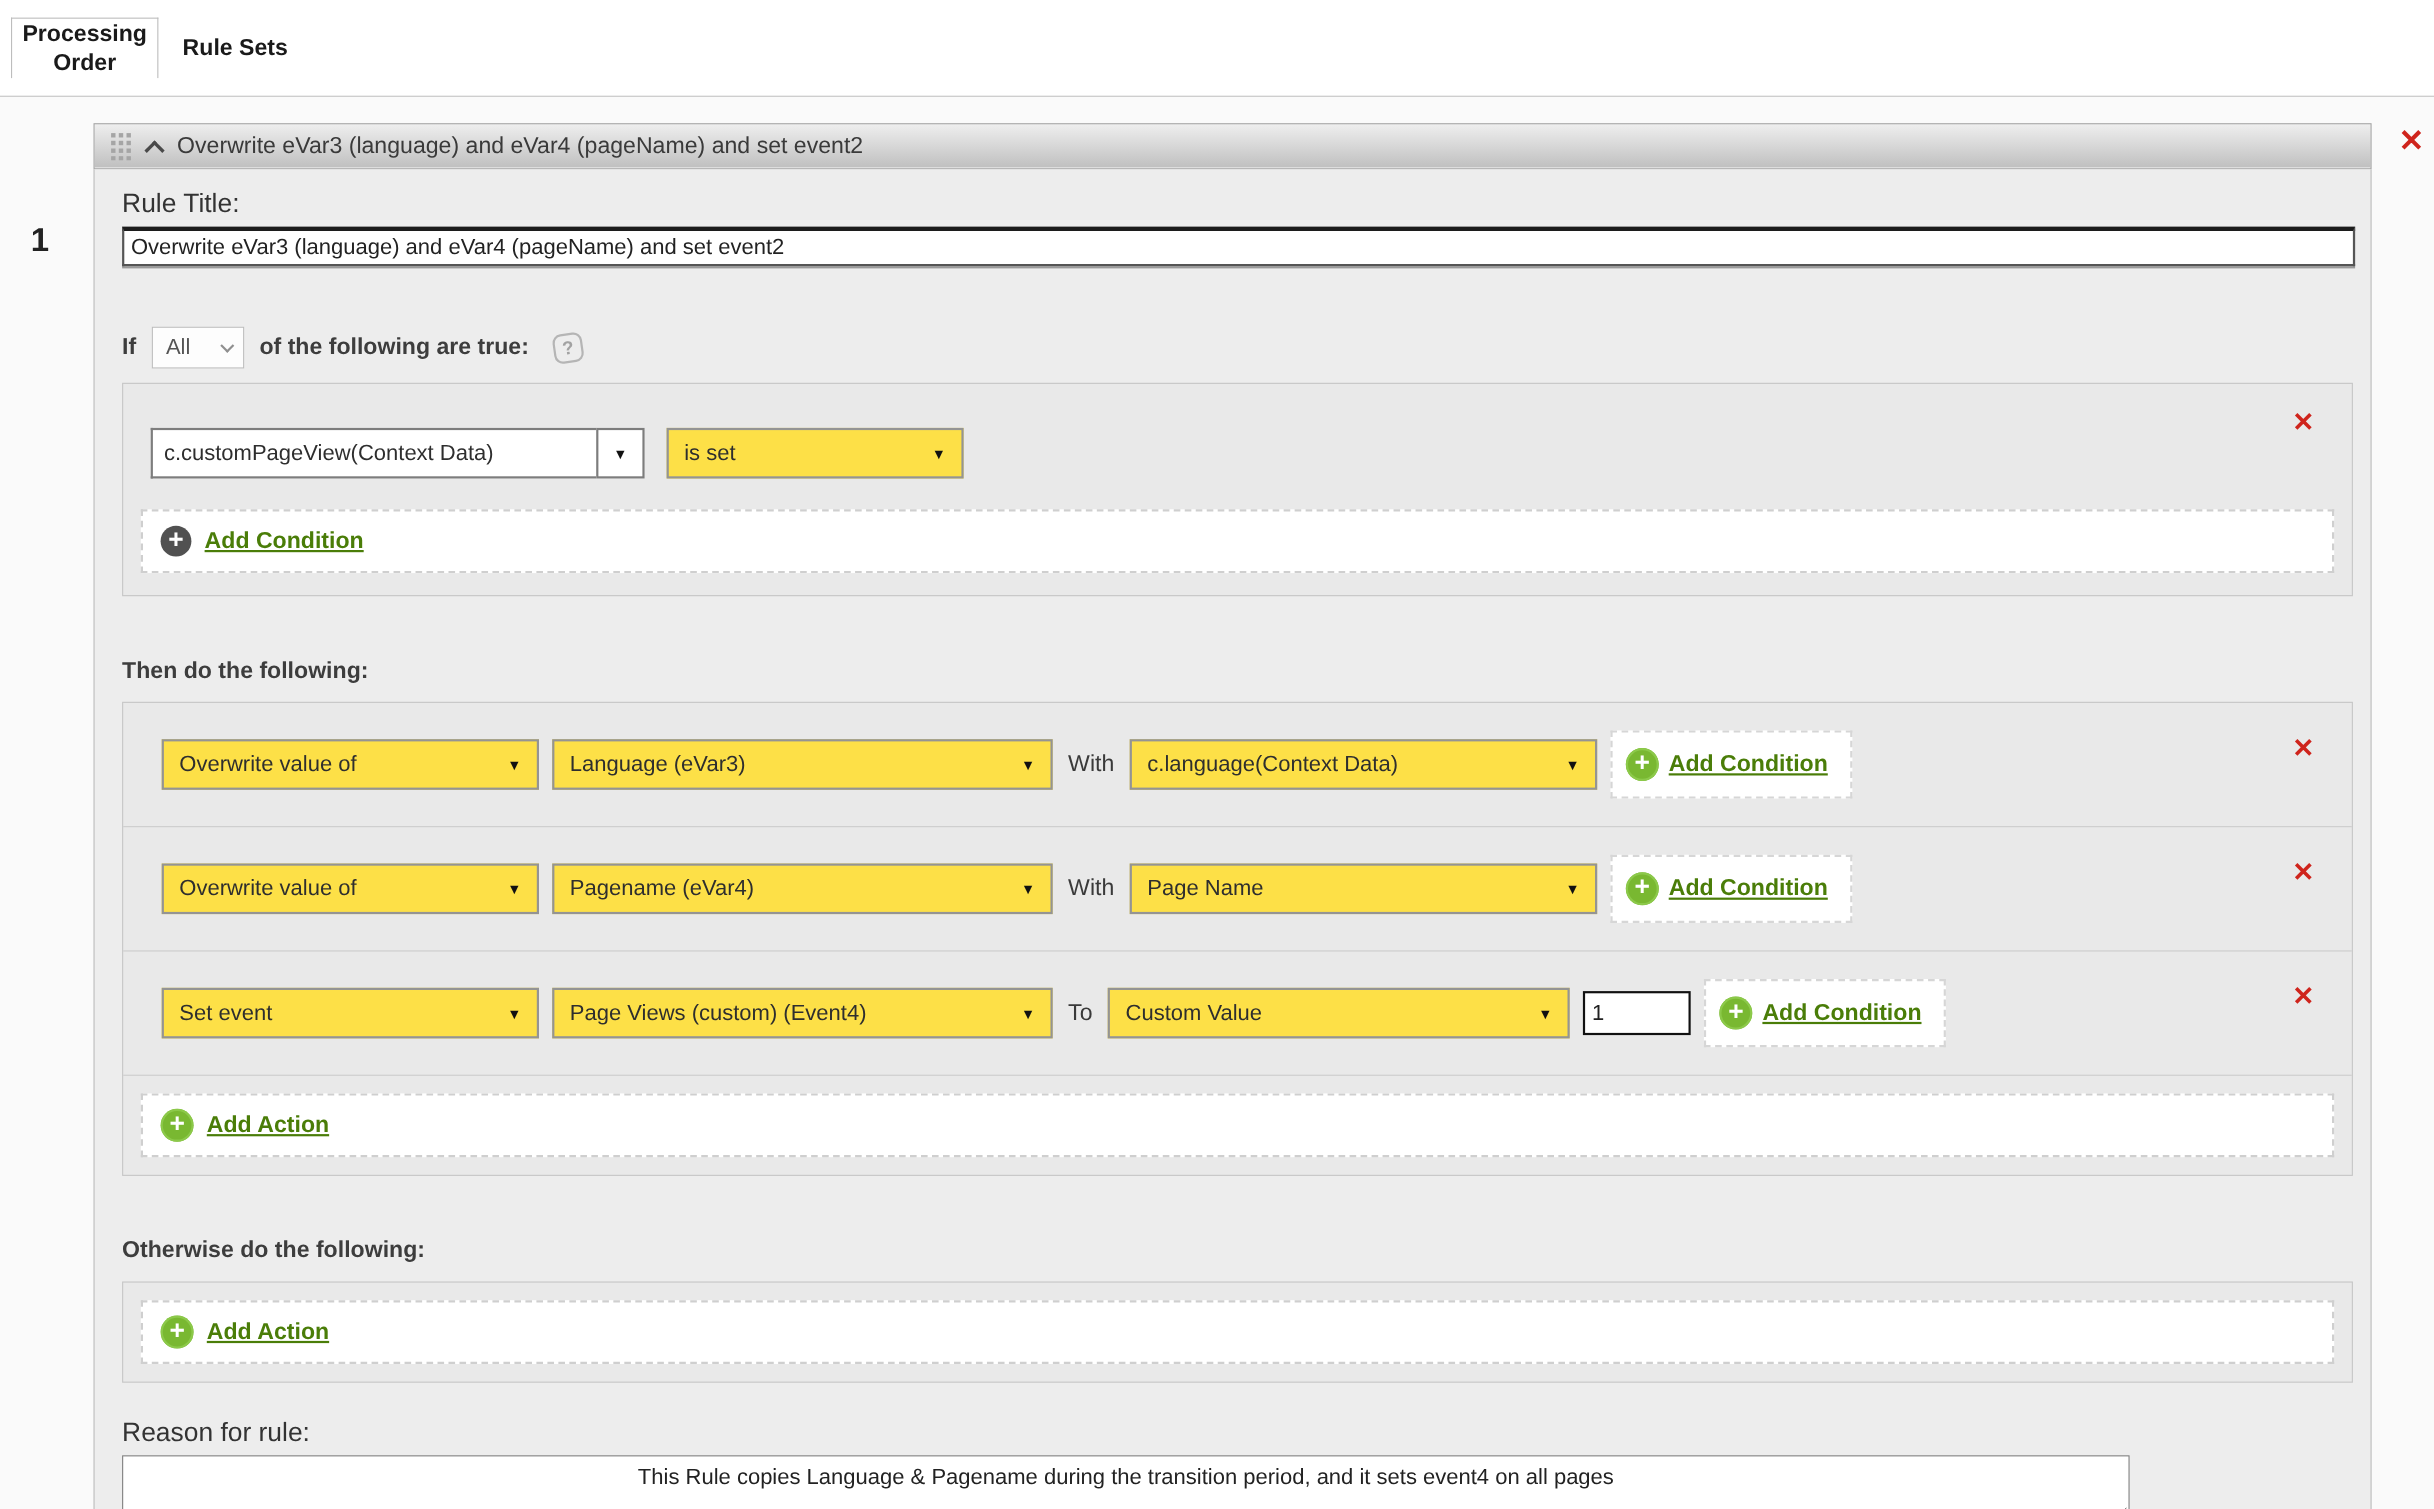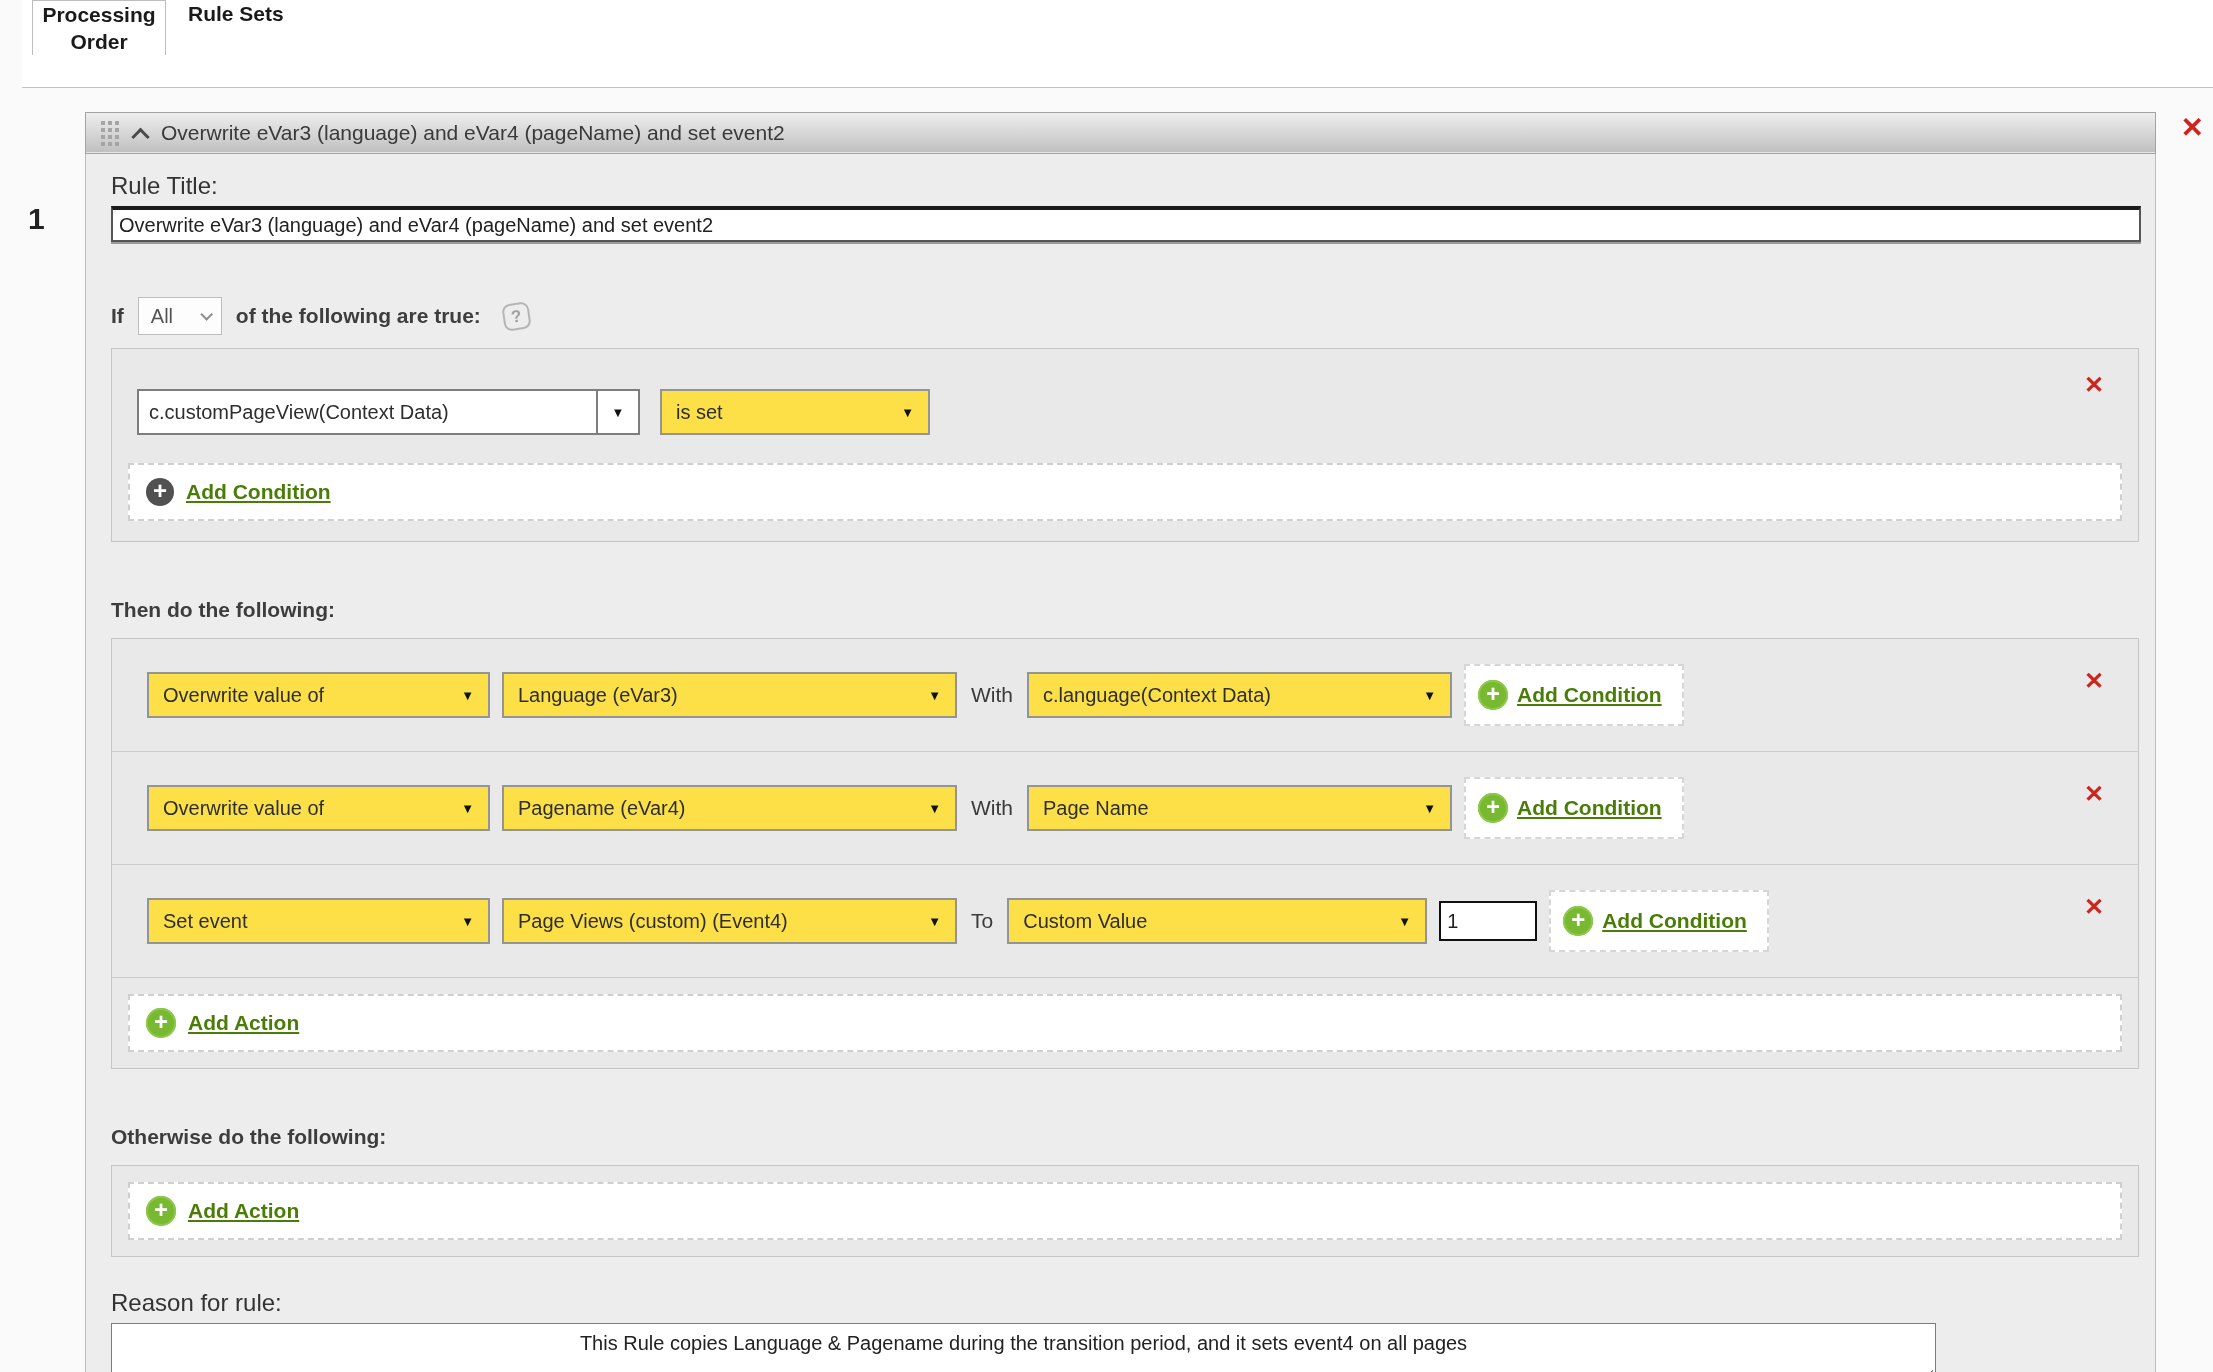--- a/index.html
+++ b/index.html
@@ -8,21 +8,21 @@
     font-family:"Liberation Sans", sans-serif;
     background:#fafafa;
     color:#333;
     font-size:20px;
   }
 
   
   .tabbar {
     height:88px; background:#ffffff;
     border-bottom:1px solid #c3c3c3;
-    display:flex; align-items:flex-start;margin-left:22px;
+    display:flex; align-items:center;
   }
   .tab {
     display:flex; align-items:center; justify-content:center;
     font-weight:bold; font-size:21px; color:#1a1a1a;
     text-align:center; line-height:27px;
     padding:0 22px; cursor:pointer;
   }
   .tab-active {
     margin-left:10px; width:134px; padding:0 6px;
     border:1px solid #bdbdbd; border-bottom:none;
@@ -108,21 +108,21 @@
   }
   .row-x {
     position:absolute; right:34px; top:24px;
     background:none; border:none; cursor:pointer;
     font-size:24px; font-weight:bold; color:#cf241c; line-height:1;
     font-family:"Liberation Sans", sans-serif;
   }
 
   .combo { display:flex; }
   .combo-input {
-    width:459px; height:46px; background:#fff;
+    width:405px; height:46px; background:#fff;
     border:2px solid #7d7d7d; border-right:none;
     font-size:20px; color:#2e2e2e; padding:0 10px; outline:none;
     font-family:"Liberation Sans", sans-serif;
   }
   .combo-btn {
     width:44px; height:46px; background:#fff;
     border:2px solid #7d7d7d;
     display:flex; align-items:center; justify-content:center;
     font-size:13px; color:#111; cursor:pointer;
   }

